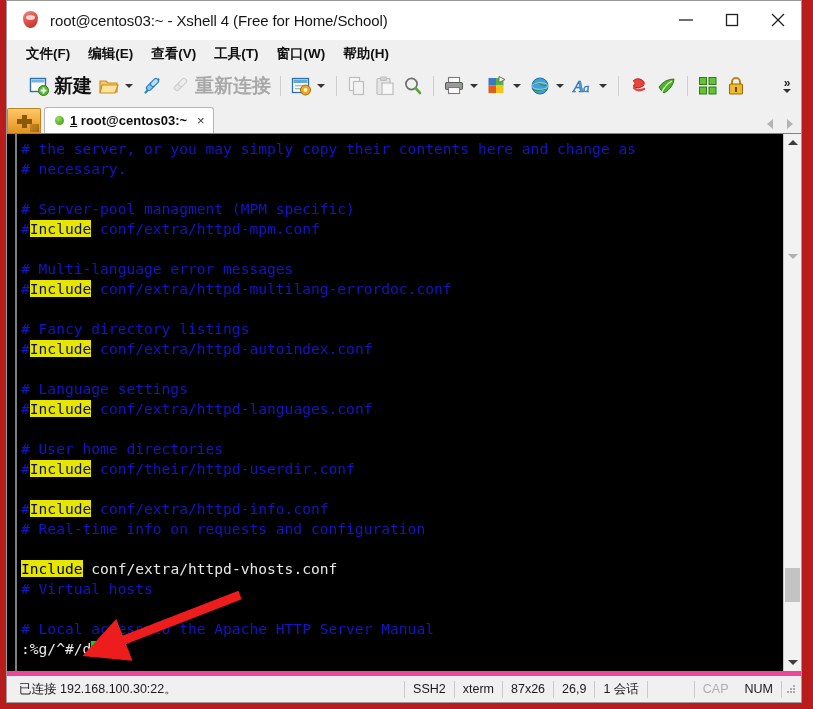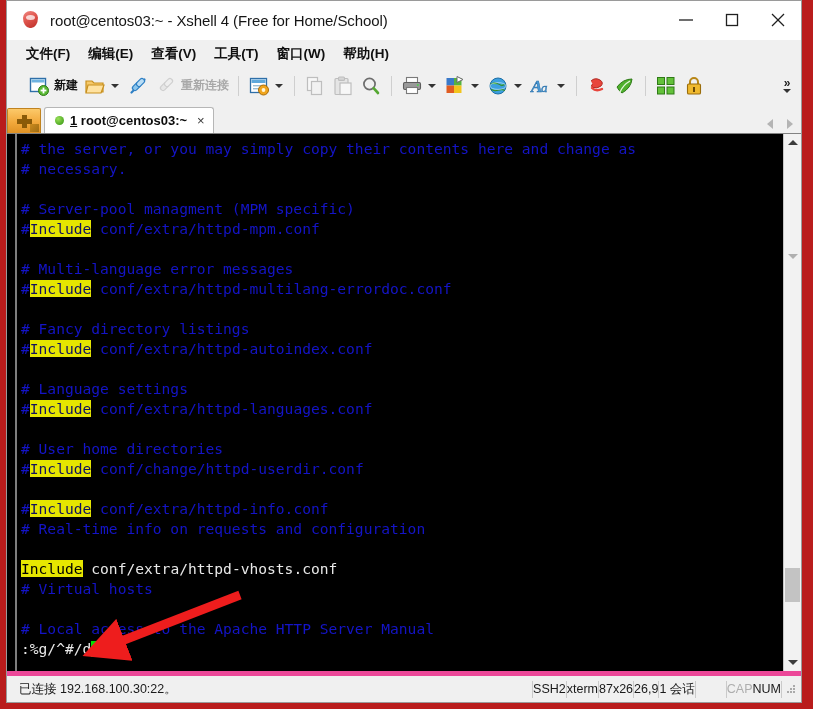--- a/index.html
+++ b/index.html
@@ -118,21 +118,21 @@
     position: relative;
   }
   .tb-btn {
     display: flex;
     align-items: center;
     height: 29px;
     padding: 0 3px;
     gap: 2px;
   }
   .tb-label {
-    font-size: 12px;
+    font-size: 19px;
     color: #101010;
     font-weight: 600;
     margin-left: 2px;
     white-space: nowrap;
   }
   .tb-label.disabled { color: #a8a8a8; }
   .tb-sep {
     width: 1px;
     height: 20px;
     background: #cfcfcf;
@@ -328,21 +328,21 @@
     display: flex;
     align-items: center;
     flex: 0 0 auto;
     font-size: 12.5px;
     color: #1a1a1a;
   }
   .sb-cell {
     display: flex;
     align-items: center;
     height: 26px;
-    padding: 0 0;
+    padding: 0 8px;
     white-space: nowrap;
   }
   .sb-cell.first { padding-left: 12px; }
   .sb-div {
     width: 1px;
     height: 17px;
     background: #cacaca;
     flex: 0 0 auto;
   }
   .sb-grow { flex: 1 1 auto; }
@@ -597,21 +597,21 @@
           <div class="tline"><span class="cmt"># Multi-language error messages</span></div>
           <div class="tline"><span class="cmt">#</span><span class="hl">Include</span><span class="cmt"> conf/extra/httpd-multilang-errordoc.conf</span></div>
           <div class="tline"><span class="cmt"></span></div>
           <div class="tline"><span class="cmt"># Fancy directory listings</span></div>
           <div class="tline"><span class="cmt">#</span><span class="hl">Include</span><span class="cmt"> conf/extra/httpd-autoindex.conf</span></div>
           <div class="tline"><span class="cmt"></span></div>
           <div class="tline"><span class="cmt"># Language settings</span></div>
           <div class="tline"><span class="cmt">#</span><span class="hl">Include</span><span class="cmt"> conf/extra/httpd-languages.conf</span></div>
           <div class="tline"><span class="cmt"></span></div>
           <div class="tline"><span class="cmt"># User home directories</span></div>
-          <div class="tline"><span class="cmt">#</span><span class="hl">Include</span><span class="cmt"> conf/change/httpd-userdir.conf</span></div>
+          <div class="tline"><span class="cmt">#</span><span class="hl">Include</span><span class="cmt"> conf/their/httpd-userdir.conf</span></div>
           <div class="tline"><span class="cmt"></span></div>
           <div class="tline"><span class="cmt">#</span><span class="hl">Include</span><span class="cmt"> conf/extra/httpd-info.conf</span></div>
           <div class="tline"><span class="cmt"># Real-time info on requests and configuration</span></div>
           <div class="tline"><span class="cmt"></span></div>
           <div class="tline"><span class="hl-w">Include</span><span class="white"> conf/extra/httpd-vhosts.conf</span></div>
           <div class="tline"><span class="cmt"># Virtual hosts</span></div>
           <div class="tline"><span class="cmt"></span></div>
           <div class="tline"><span class="cmt"># Local access to the Apache HTTP Server Manual</span></div>
           <div class="tline"><span class="white">:%g/^#/d</span><span class="cursor"></span></div>
         </div>

